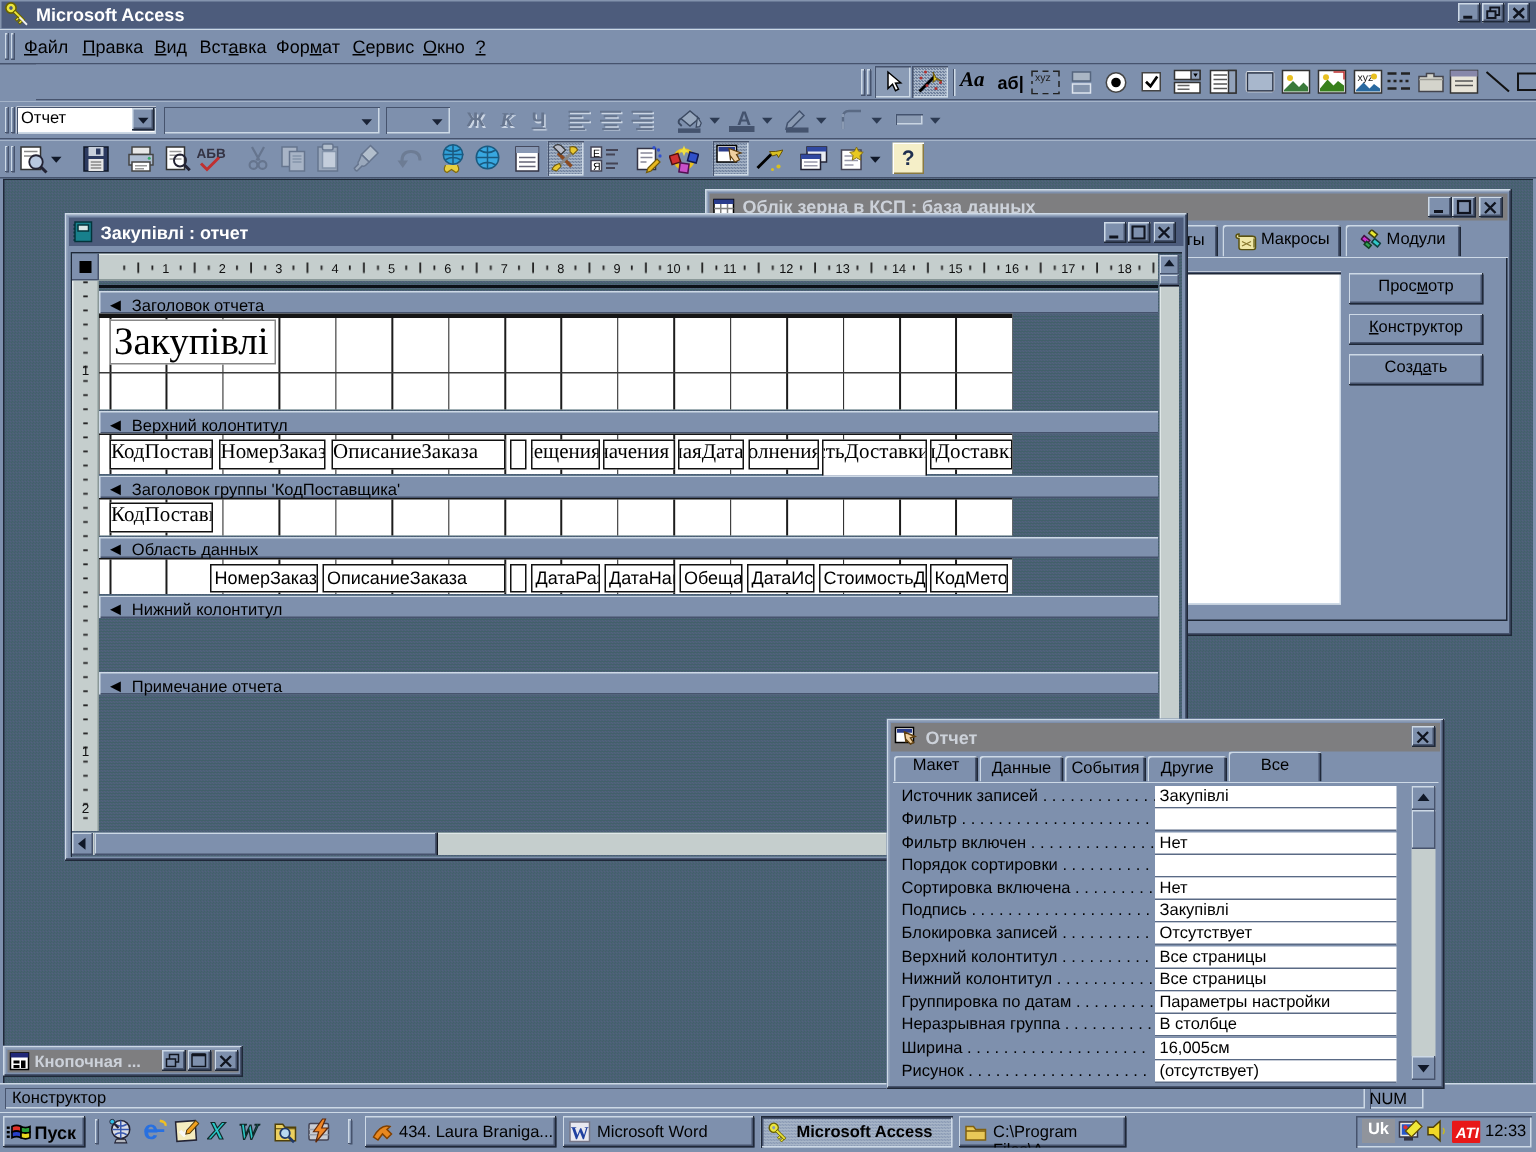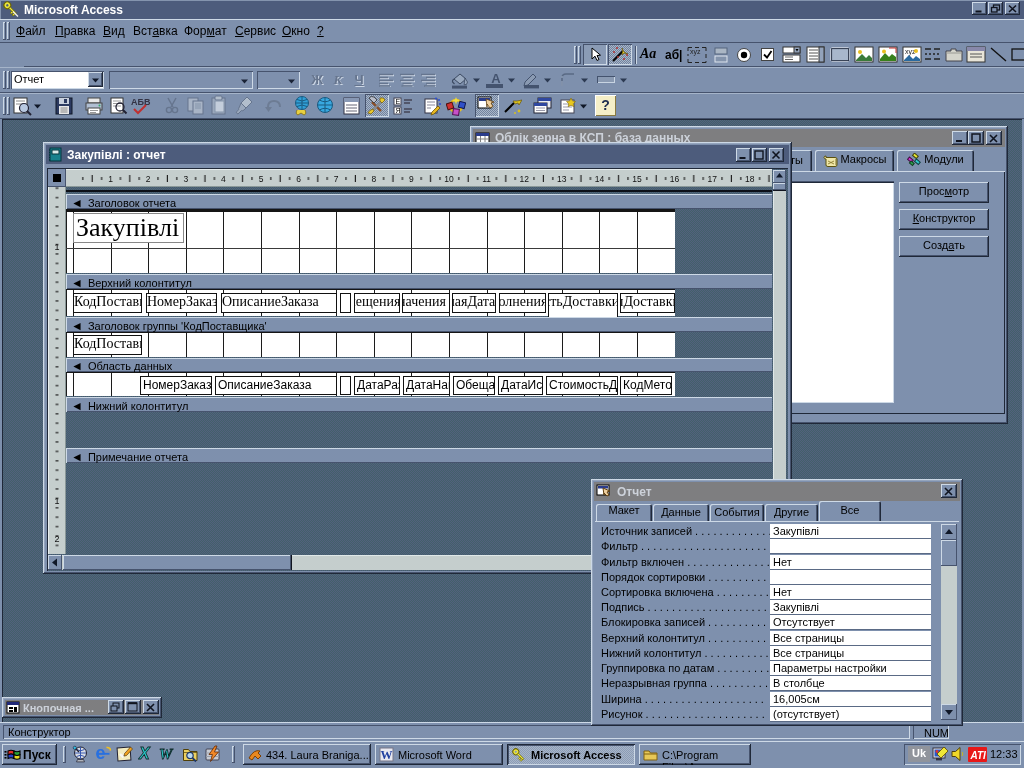--- a/index.html
+++ b/index.html
@@ -644,21 +644,21 @@
           <rect x="3" y="2.2" width="9" height="2" fill="#10141f"></rect>
         </svg></div>
     <div class="btn a" style="left:138px;top:0px;width:16px;height:14px;"><svg width="16" height="14">
           <path d="M4 4 L11 11 M11 4 L4 11" stroke="#10141f" stroke-width="1.6"></path>
         </svg></div>
   </div>
 </div>
 
 <div class="a" style="left:0;top:722px;width:1024px;height:19px;background:var(--face);box-shadow:inset 0 1px 0 var(--lt);">
   <div class="a sunk2" style="left:3px;top:3px;width:907px;height:14px;padding:1px 0 0 5px;">Конструктор</div>
-  <div class="a sunk2" style="left:913px;top:3px;width:36px;height:14px;text-align:right;padding-top:2px;">NUM</div>
+  <div class="a sunk2" style="left:913px;top:3px;width:36px;height:14px;text-align:left;padding-top:2px;">NUM</div>
 </div>
 
 <div class="a" style="left:0;top:741px;width:1024px;height:27px;background:var(--face);box-shadow:inset 0 1px 0 var(--lt);" id="taskbar">
   <div class="a btn" style="left:2px;top:3px;width:55px;height:21px;">
     <svg class="ic a" style="left:2px;top:2px" width="17" height="17" viewBox="0 0 17 17">
         <g stroke="#000" stroke-width="1.1">
           <path d="M4 5 Q7 3.6 10 5 L10 8.75 Q7 7.35 4 8.75 Z" fill="#e03028"></path>
           <path d="M10 5 Q13 6.4 16 5 L16 8.75 Q13 10.15 10 8.75 Z" fill="#28a038"></path>
           <path d="M4 8.75 Q7 7.35 10 8.75 L10 12.5 Q7 11.1 4 12.5 Z" fill="#2840c8"></path>
           <path d="M10 8.75 Q13 10.15 16 8.75 L16 12.5 Q13 13.9 10 12.5 Z" fill="#e8d820"></path>

